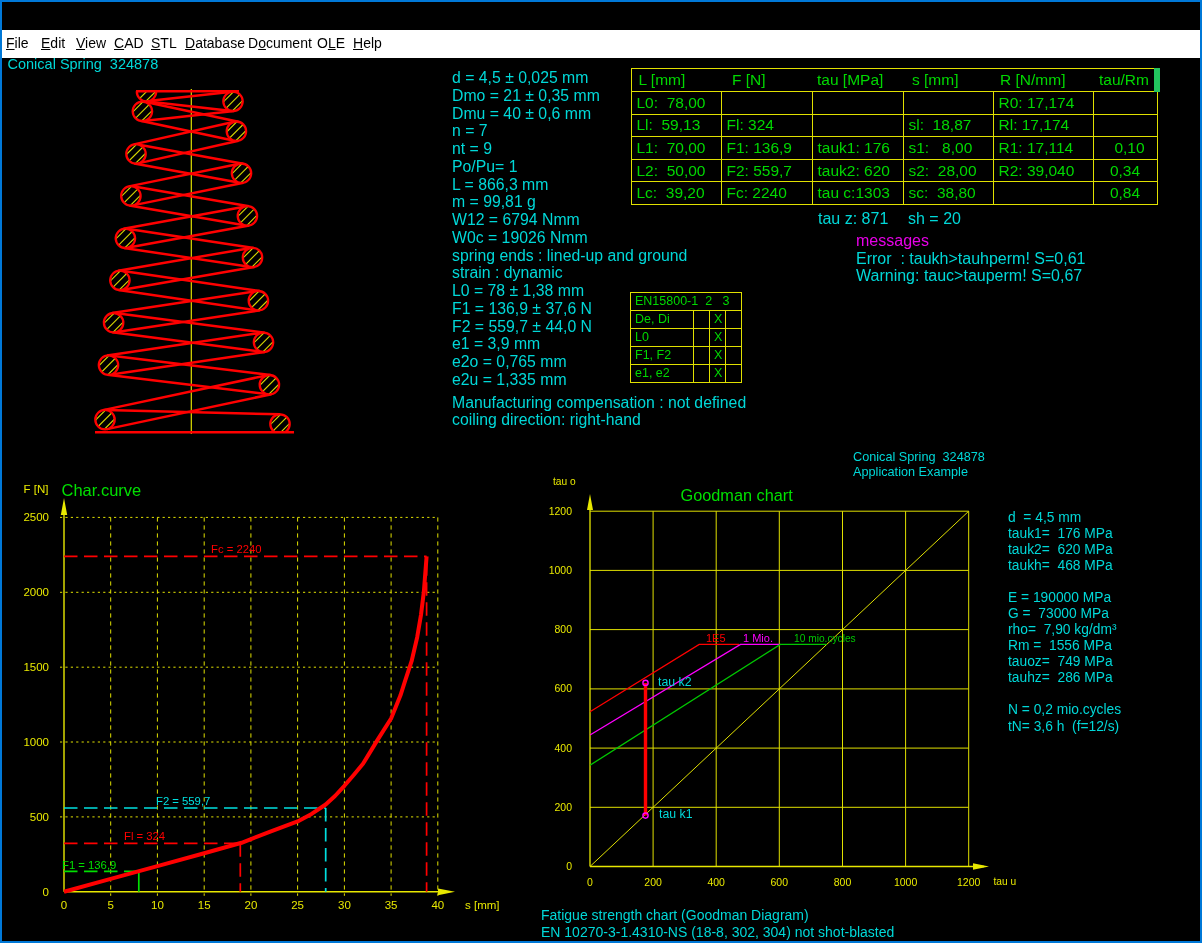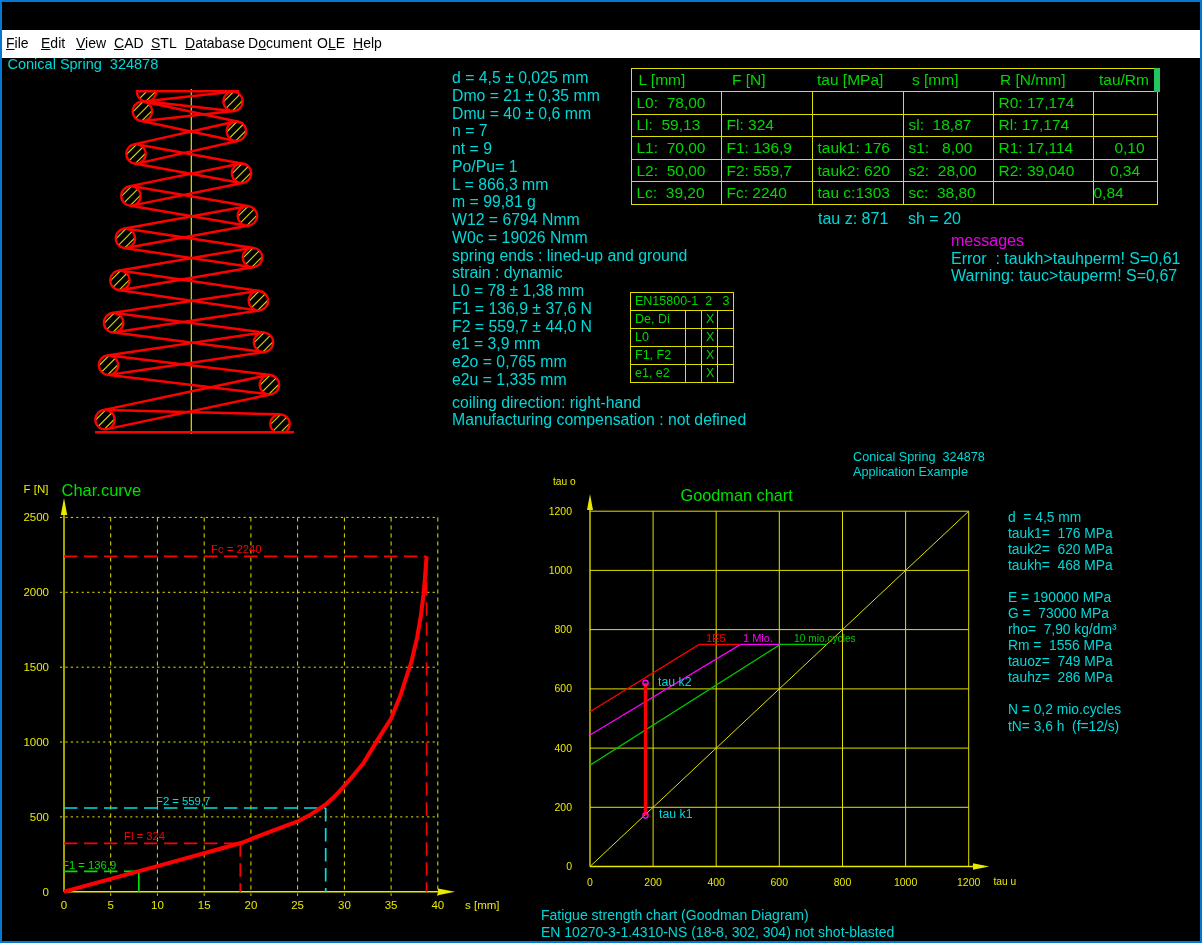--- a/index.html
+++ b/index.html
@@ -9,35 +9,35 @@
 #title .t { position:absolute; left:27.5px; top:0; line-height:28px; font-size:11.7px; color:#000; }
 #btns { position:absolute; right:0; top:0; height:28px; }
 #menu { position:absolute; left:0; top:28px; width:1198px; height:23px; background:#fff; }
 #menu span { position:absolute; top:5px; font-size:14px; color:#000; }
 .cy { color:#00d8d8; position:absolute; }
 #head { left:5.5px; top:54.4px; font-size:14.5px; }
 #params { left:450px; top:67px; font-size:15.8px; line-height:17.75px; }
 #manu { left:450px; top:391.5px; font-size:15.8px; line-height:17.9px; }
 #tauz { left:816px; top:208px; font-size:16px; }
 #tauz .s2 { position:absolute; left:90px; top:0; white-space:nowrap; }
-#msg { left:949px; top:230px; font-size:16px; line-height:17.5px; }
+#msg { left:854px; top:230px; font-size:16px; line-height:17.5px; }
 #msg .m { color:#e800e8; }
 #gmhead { left:851px; top:447.7px; font-size:12.7px; line-height:15.3px; }
 #mat { left:1006px; top:507.7px; font-size:13.8px; line-height:16.1px; }
 #mat .gap { height:15.9px; }
 #foot { left:539px; top:905px; font-size:14px; line-height:16.8px; }
 table { border-collapse:collapse; position:absolute; table-layout:fixed; }
 .mt { left:628.5px; top:65.5px; width:527px; color:#00d800; font-size:15.5px; }
 .mt td { border:1px solid #e0e000; height:22.6px; padding-left:5px; white-space:nowrap; overflow:hidden; }
 .mt tr.h td { border-left:none; border-right:none; height:23.5px; }
 .mt tr.h td:first-child { border-left:1px solid #e0e000; }
 .mt tr.h td:last-child { border-right:6px solid #22c55e;margin-top:40px; }
 .en { left:628px; top:289.5px; color:#00d800; font-size:12.5px; }
 .en td { border:1px solid #e0e000; height:18px; padding-left:4px; }
-.en td.a { width:55px; }
+.en td.a { width:63px; }
 .en td.b { width:16px; }
 .en tr.h td { height:18px; }
 </style></head><body>
 <div id="win">
 <svg width="1202" height="943" viewBox="0 0 1202 943" style="position:absolute;left:0;top:0">
       <defs>
         <clipPath id="sc0">
           <circle cx="144.5" cy="89.6" r="8.7"></circle>
         </clipPath>
         <clipPath id="sc1">
@@ -448,22 +448,22 @@
       <div>spring ends : lined-up and ground</div>
       <div>strain : dynamic</div>
       <div>L0 = 78 ± 1,38 mm</div>
       <div>F1 = 136,9 ± 37,6 N</div>
       <div>F2 = 559,7 ± 44,0 N</div>
       <div>e1 = 3,9 mm</div>
       <div>e2o = 0,765 mm</div>
       <div>e2u = 1,335 mm</div>
     </div>
 <div id="manu" class="cy">
+      <div>Manufacturing compensation : not defined</div>
       <div>coiling direction: right-hand</div>
-      <div>Manufacturing compensation : not defined</div>
     </div>
 <table class="mt">
       <tbody>
         <tr class="h">
           <td style="width:90px;padding-left:7px">L [mm]</td>
           <td style="width:91px;padding-left:11px">F [N]</td>
           <td style="width:91px;padding-left:5px">tau [MPa]</td>
           <td style="width:90px;padding-left:9px">s [mm]</td>
           <td style="width:100px;padding-left:7px">R [N/mm]</td>
           <td style="width:64px;padding-left:6px">tau/Rm</td>
@@ -499,21 +499,21 @@
           <td style="">s2:&nbsp; 28,00</td>
           <td style="">R2: 39,040</td>
           <td style="text-align:center;padding-left:0">0,34</td>
         </tr>
         <tr>
           <td style="">Lc:&nbsp; 39,20</td>
           <td style="">Fc: 2240</td>
           <td style="">tau c:1303</td>
           <td style="">sc:&nbsp; 38,80</td>
           <td style=""></td>
-          <td style="text-align:left;padding-left:0">0,84</td>
+          <td style="text-align:center;padding-left:0">0,84</td>
         </tr>
       </tbody>
     </table>
 <div id="tauz" class="cy">tau z: 871<span class="s2">sh = 20</span></div>
 <div id="msg" class="cy">
       <div class="m">messages</div>
       <div>Error&nbsp; : taukh&gt;tauhperm! S=0,61</div>
       <div>Warning: tauc&gt;tauperm! S=0,67</div>
     </div>
 <table class="en">

